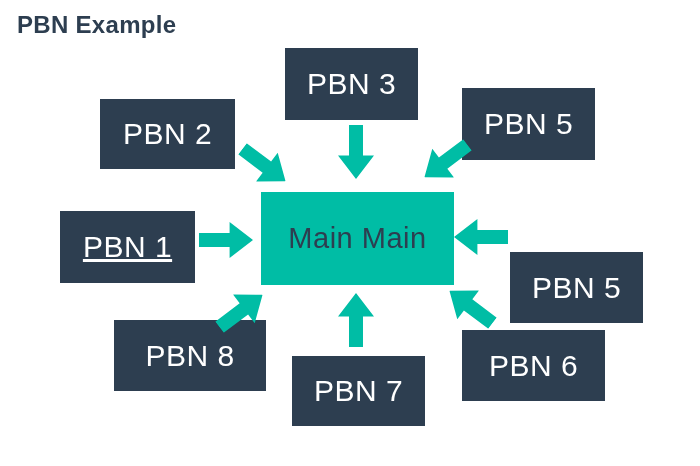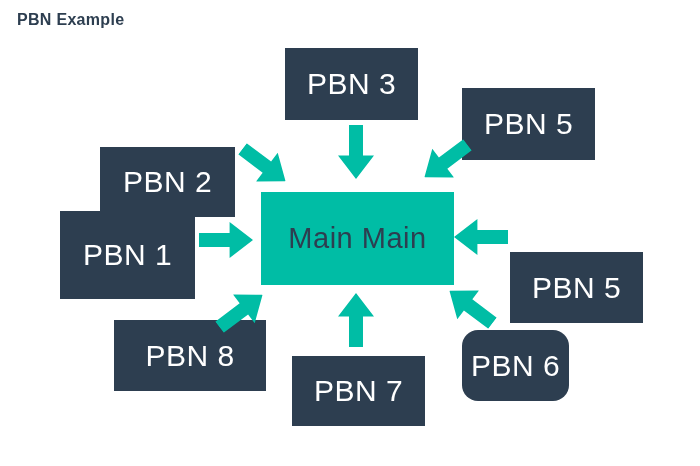--- a/index.html
+++ b/index.html
@@ -8,35 +8,35 @@
     --node_text: #ffffff;
     --background: #ffffff;
   }
   * { margin:0; padding:0; box-sizing:border-box; }
   html,body { width:700px; height:466px; background:var(--background); overflow:hidden; }
   body { font-family:"Liberation Sans", sans-serif; }
   .canvas { position:relative; width:700px; height:466px; background:var(--background); }
 
   .title {
     position:absolute; left:17px; top:11px;
-    font-size:16px; font-weight:800; color:var(--navy);
+    font-size:24px; font-weight:800; color:var(--navy);
     letter-spacing:0.3px;
   }
 
   .node {
     position:absolute; background:var(--navy); color:var(--node_text);
     display:flex; align-items:center; justify-content:center;
     font-size:30px; font-weight:400; letter-spacing:0.5px;
   }
-  .n1 { left:60px;  top:211px; width:135px; height:88px; }
-  .n2 { left:100px; top:99px;  width:135px; height:70px;margin-top:48px; }
+  .n1 { left:60px;  top:211px; width:135px; height:72px;text-decoration:underline; }
+  .n2 { left:100px; top:99px;  width:135px; height:70px; }
   .n3 { left:285px; top:48px;  width:133px; height:72px; }
   .n4 { left:462px; top:88px;  width:133px; height:72px; }
   .n5 { left:510px; top:212px; width:133px; height:71px;margin-top:40px; }
-  .n6 { left:462px; top:330px; width:107px; height:71px;border-radius:16px; }
+  .n6 { left:462px; top:330px; width:143px; height:71px; }
   .n7 { left:292px; top:356px; width:133px; height:70px; }
   .n8 { left:114px; top:320px; width:152px; height:71px; }
 
   .main-node {
     position:absolute; left:261px; top:192px; width:193px; height:93px;
     background:var(--teal); color:var(--navy);
     display:flex; align-items:center; justify-content:center;
     font-size:29px; font-weight:400; letter-spacing:0.5px;
   }
 

